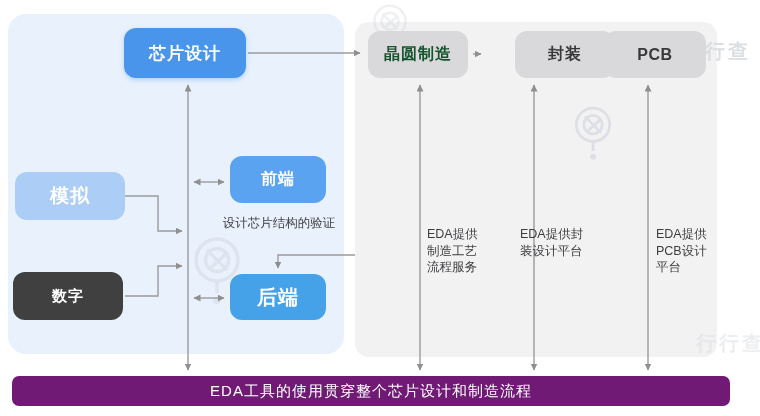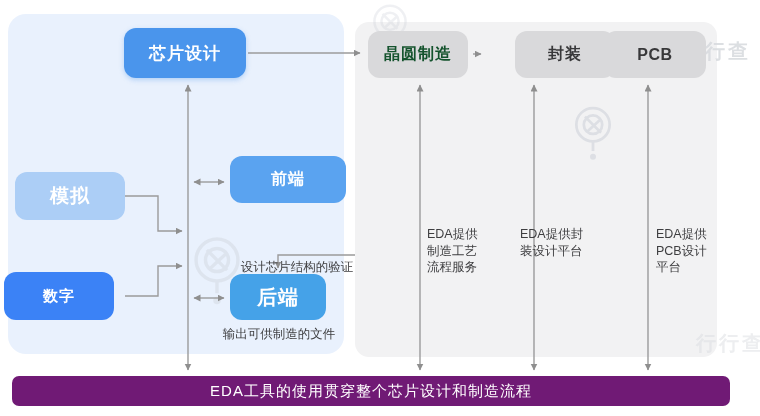--- a/index.html
+++ b/index.html
@@ -31,33 +31,33 @@
   }
   .node-chip {
     left: 124px; top: 28px; width: 122px; height: 50px;
     background: #4a95ec; color: #ffffff; font-size: 17px;
     box-shadow: 0 2px 5px rgba(74,149,236,0.35);
   }
   .node-wafer  { left: 368px; top: 31px; width: 100px; height: 47px; background: #d9d9db; color: #14532d; font-size: 16px; }
   .node-pkg    { left: 486px; top: 31px; width: 100px; height: 47px; background: #d9d9db; color: #38383a; font-size: 16px; margin-left: 29px; }
   .node-pcb    { left: 604px; top: 31px; width: 102px; height: 47px; background: #d9d9db; color: #38383a; font-size: 16px; letter-spacing: 0.5px; }
   .node-analog { left: 15px;  top: 172px; width: 110px; height: 48px; background: #accef6; color: #ffffff; font-size: 19px; }
-  .node-digital{ left: 4px;  top: 272px; width: 110px; height: 48px; background: #3b82f6; color: #ffffff; font-size: 15px; }
-  .node-front  { left: 230px; top: 156px; width: 116px; height: 47px; background: #5aa3f0; color: #ffffff; font-size: 16px; border-radius: 12px; }
+  .node-digital{ left: 13px;  top: 272px; width: 110px; height: 48px; background: #404040; color: #ffffff; font-size: 15px; }
+  .node-front  { left: 230px; top: 156px; width: 96px; height: 47px; background: #5aa3f0; color: #ffffff; font-size: 16px; border-radius: 12px; }
   .node-back   { left: 230px; top: 274px; width: 96px; height: 46px; background: #45a2e8; color: #ffffff; font-size: 20px; border-radius: 12px; }
   .note {
     position: absolute;
     color: #3e3e40;
     font-size: 12.5px;
     line-height: 1.32;
     white-space: pre-line;
     z-index: 4;
   }
   .note-center { text-align: center; width: 136px; }
-  .note-front { left: 229px; top: 215px; margin-top: 44px; }
+  .note-front { left: 211px; top: 215px; }
   .note-back  { left: 211px; top: 326px; }
   .note-foundry { left: 357px; top: 226px; }
   .note-wafer   { left: 427px; top: 226px; }
   .note-pkg     { left: 520px; top: 226px; }
   .note-pcb     { left: 656px; top: 226px; }
   .footer-bar {
     position: absolute;
     left: 12px; top: 376px; width: 718px; height: 30px;
     background: #701a75; border-radius: 7px;
     color: #ffffff; font-size: 15px; font-weight: 500;
@@ -164,21 +164,20 @@
   <div class="node node-chip">芯片设计</div>
   <div class="node node-wafer">晶圆制造</div>
   <div class="node node-pkg">封装</div>
   <div class="node node-pcb">PCB</div>
   <div class="node node-analog">模拟</div>
   <div class="node node-digital">数字</div>
   <div class="node node-front">前端</div>
   <div class="node node-back">后端</div>
 
   <div class="note note-center note-front">设计芯片结构的验证</div>
-  <div class="note note-center note-back">输出可供制造的文件</div>
   <div class="note note-wafer">EDA提供
 制造工艺
 流程服务</div>
   <div class="note note-pkg">EDA提供封
 装设计平台</div>
   <div class="note note-pcb">EDA提供
 PCB设计
 平台</div>
 
   <div class="footer-bar">EDA工具的使用贯穿整个芯片设计和制造流程</div>

